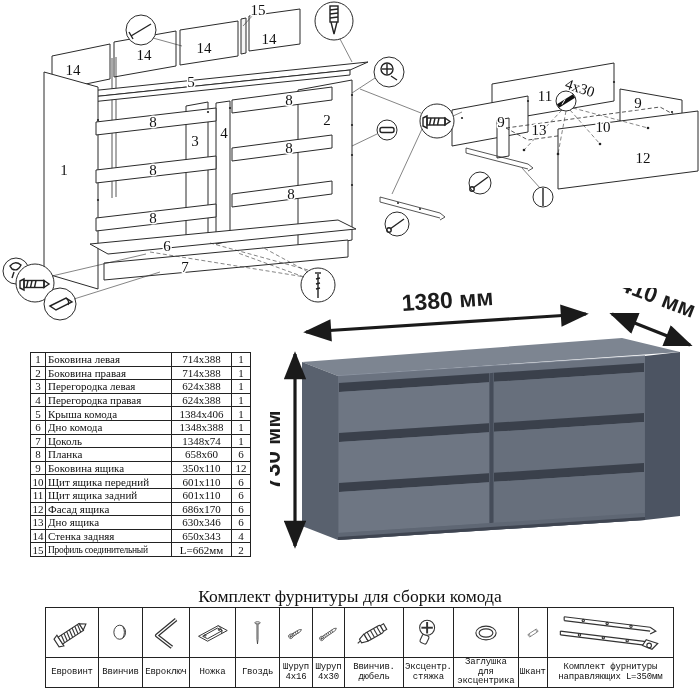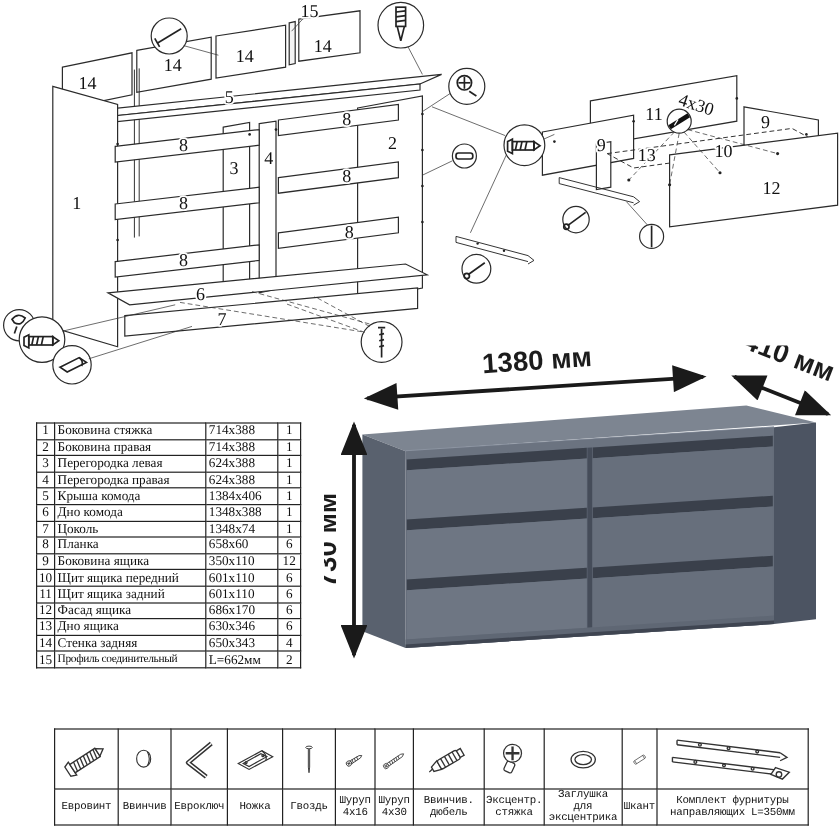--- a/index.html
+++ b/index.html
@@ -19,21 +19,21 @@
   .dlabel{font-family:"Liberation Serif",serif;font-size:15px;fill:#111;text-anchor:middle;
           dominant-baseline:central;paint-order:stroke;stroke:#fff;stroke-width:3px;stroke-linejoin:round;}
 
   
   #parts-table{position:absolute;left:30px;top:352px;border-collapse:collapse;border:1.5px solid #222;}
   #parts-table td{border:1px solid #222;font-size:11px;line-height:12px;height:12.6px;
                   padding:0 2px;white-space:nowrap;color:#111;}
   #parts-table td.num{width:14px;text-align:center;padding:0;}
   #parts-table td.name{width:121px;}
   #parts-table td.name.small{font-size:9.5px;letter-spacing:-.3px;}
-  #parts-table td.size{width:55px;}
+  #parts-table td.size{width:55px;text-align:center;}
   #parts-table td.qty{width:18px;text-align:center;padding:0;}
 
   
   #render{position:absolute;left:270px;top:288px;}
   .dimtxt{font-family:"Liberation Sans",sans-serif;font-weight:bold;font-size:23px;fill:#1c1c1c;text-anchor:middle;}
 
   
   #hw-title{position:absolute;left:0;top:586px;width:700px;text-align:center;
             font-size:17.5px;color:#111;}
   #hw-table{position:absolute;left:45px;top:607px;border-collapse:collapse;table-layout:fixed;border:1.5px solid #222;}
@@ -250,21 +250,21 @@
         <text x="643" y="158" class="dlabel">12</text>
         <text x="539" y="130" class="dlabel">13</text>
         <text x="580" y="88" class="dlabel" font-size="13" transform="rotate(18 580 88)">4x30</text>
       </g>
   </svg>
 
   <table id="parts-table">
     <tbody id="parts-rows">
         <tr>
           <td class="num">1</td>
-          <td class="name">Боковина стяжка</td>
+          <td class="name">Боковина левая</td>
           <td class="size">714x388</td>
           <td class="qty">1</td>
         </tr>
         <tr>
           <td class="num">2</td>
           <td class="name">Боковина правая</td>
           <td class="size">714x388</td>
           <td class="qty">1</td>
         </tr>
         <tr>
@@ -390,20 +390,21 @@
     <g>
       <line x1="342" y1="26" x2="420" y2="57" stroke="#1a1a1a" stroke-width="3.2" marker-start="url(#mA)" marker-end="url(#mA)"></line>
       <text class="dimtxt" transform="translate(385,16) rotate(21)">410 мм</text>
     </g>
     <g>
       <line x1="25" y1="66" x2="25" y2="258" stroke="#1a1a1a" stroke-width="3.2" marker-start="url(#mA)" marker-end="url(#mA)"></line>
       <text class="dimtxt" transform="translate(10,162) rotate(-90)">730 мм</text>
     </g>
   </svg>
 
+  <div id="hw-title">Комплект фурнитуры для сборки комода</div>
   <table id="hw-table">
     <tbody>
       <tr class="icons" id="hw-icons">
           <td style="width: 52px;"><svg class="hwsvg" width="46" height="42">
               <use href="#confirmat-screw-icon"></use>
             </svg></td>
           <td style="width: 43px;"><svg class="hwsvg" width="39" height="42">
               <use href="#cap-icon"></use>
             </svg></td>
           <td style="width: 46px;"><svg class="hwsvg" width="42" height="42">

